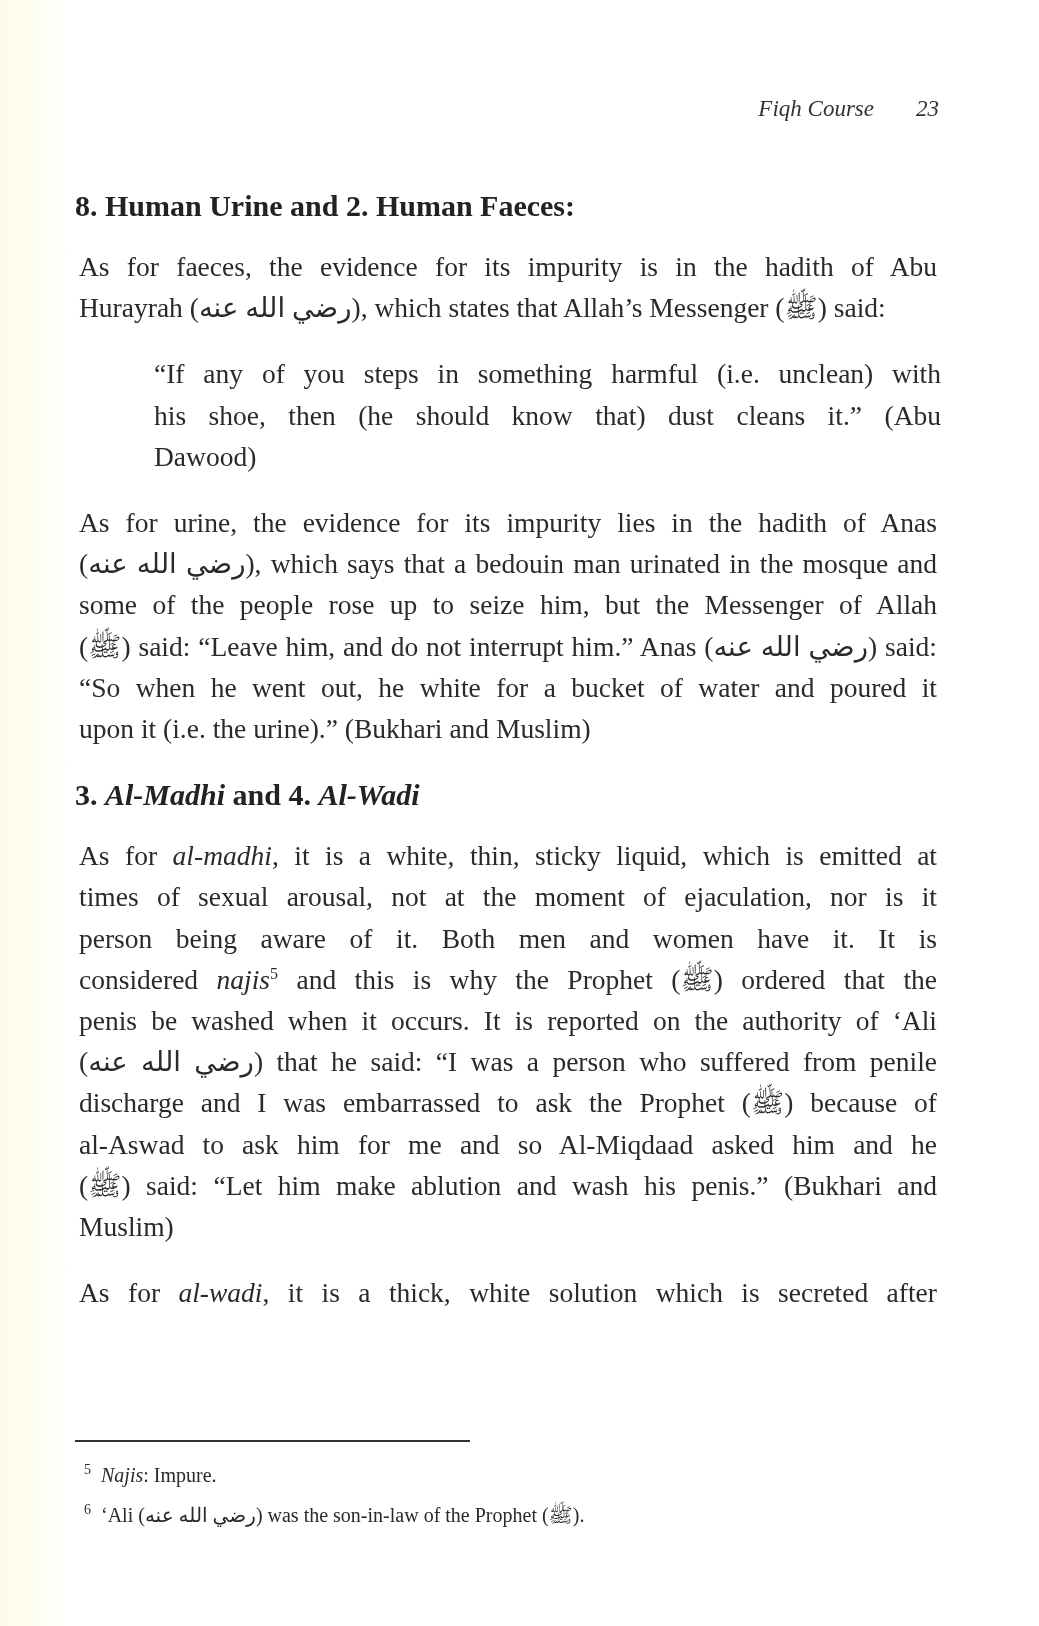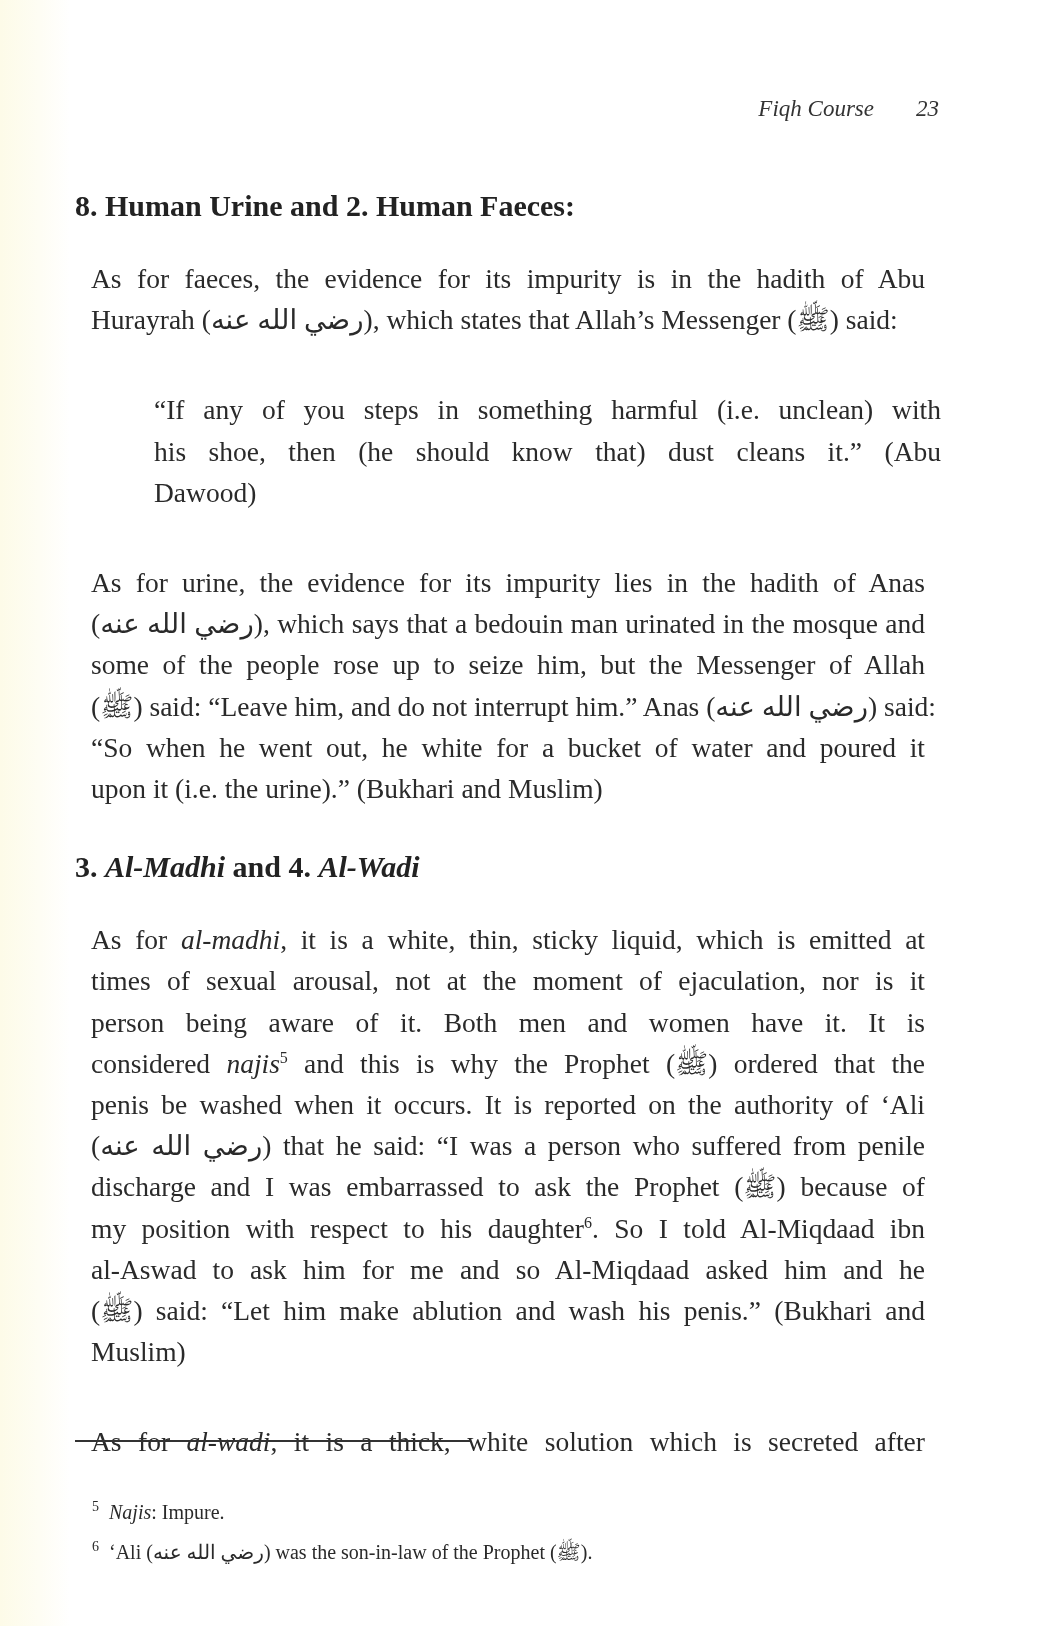--- a/index.html
+++ b/index.html
@@ -12,27 +12,27 @@
     }
     .running-head {
       position: absolute; top: 96px; right: 100px;
       font-size: 23px; font-style: italic; color: #333;
     }
     .running-head .num { margin-left: 42px; }
     .content { position: absolute; left: 75px; top: 186px; width: 866px; }
     h2 { font-size: 30px; font-weight: bold; margin: 0; line-height: 40px; color: #222; }
     .line { display: block; font-size: 27.5px; line-height: 41.2px; white-space: nowrap; }
     .just { text-align: justify; text-align-last: justify; }
-    .para { margin: 16px; }
+    .para { margin: 4px; }
     .gap-h { height: 16px; }
     .gap-p { height: 17px; }
     .quote { margin-left: 79px; width: 787px; }
     sup { font-size: 16px; line-height: 0; vertical-align: super; }
     .fn-rule { position: absolute; left: 75px; top: 1440px; width: 395px; border-top: 2px solid #333; }
-    .footnotes { position: absolute; left: 92px; top: 1455px; width: 700px; margin-top: 37px; }
+    .footnotes { position: absolute; left: 84px; top: 1455px; width: 700px; }
     .fn { font-size: 20px; line-height: 40px; }
     .fn sup { font-size: 14px; margin-right: 10px; }
   </style>
 </head>
 <body>
 
 <div class="running-head">
   <span>Fiqh Course</span><span class="num">23</span>
 </div>
 
@@ -67,21 +67,20 @@
   <div class="gap-h"></div>
 
   <div class="para">
     <span class="line just"><span>As for </span><i>al-madhi</i><span>, it is a white, thin, sticky liquid, which is emitted at</span></span>
     <span class="line just">times of sexual arousal, not at the moment of ejaculation, nor is it</span>
     <span class="line just">person being aware of it. Both men and women have it. It is</span>
     <span class="line just"><span>considered </span><i>najis</i><sup>5</sup><span> and this is why the Prophet (ﷺ) ordered that the</span></span>
     <span class="line just">penis be washed when it occurs. It is reported on the authority of ‘Ali</span>
     <span class="line just">(رضي الله عنه) that he said: “I was a person who suffered from penile</span>
     <span class="line just">discharge and I was embarrassed to ask the Prophet (ﷺ) because of</span>
-    <span class="line just"><span>my position with respect to his daughter</span><sup>6</sup><span>.  So I told Al-Miqdaad ibn</span></span>
     <span class="line just">al-Aswad to ask him for me and so Al-Miqdaad asked him and he</span>
     <span class="line just">(ﷺ) said: “Let him make ablution and wash his penis.” (Bukhari and</span>
     <span class="line">Muslim)</span>
   </div>
   <div class="gap-p"></div>
 
   <div class="para">
     <span class="line just"><span>As for </span><i>al-wadi</i><span>, it is a thick, white solution which is secreted after</span></span>
   </div>
 </div>

